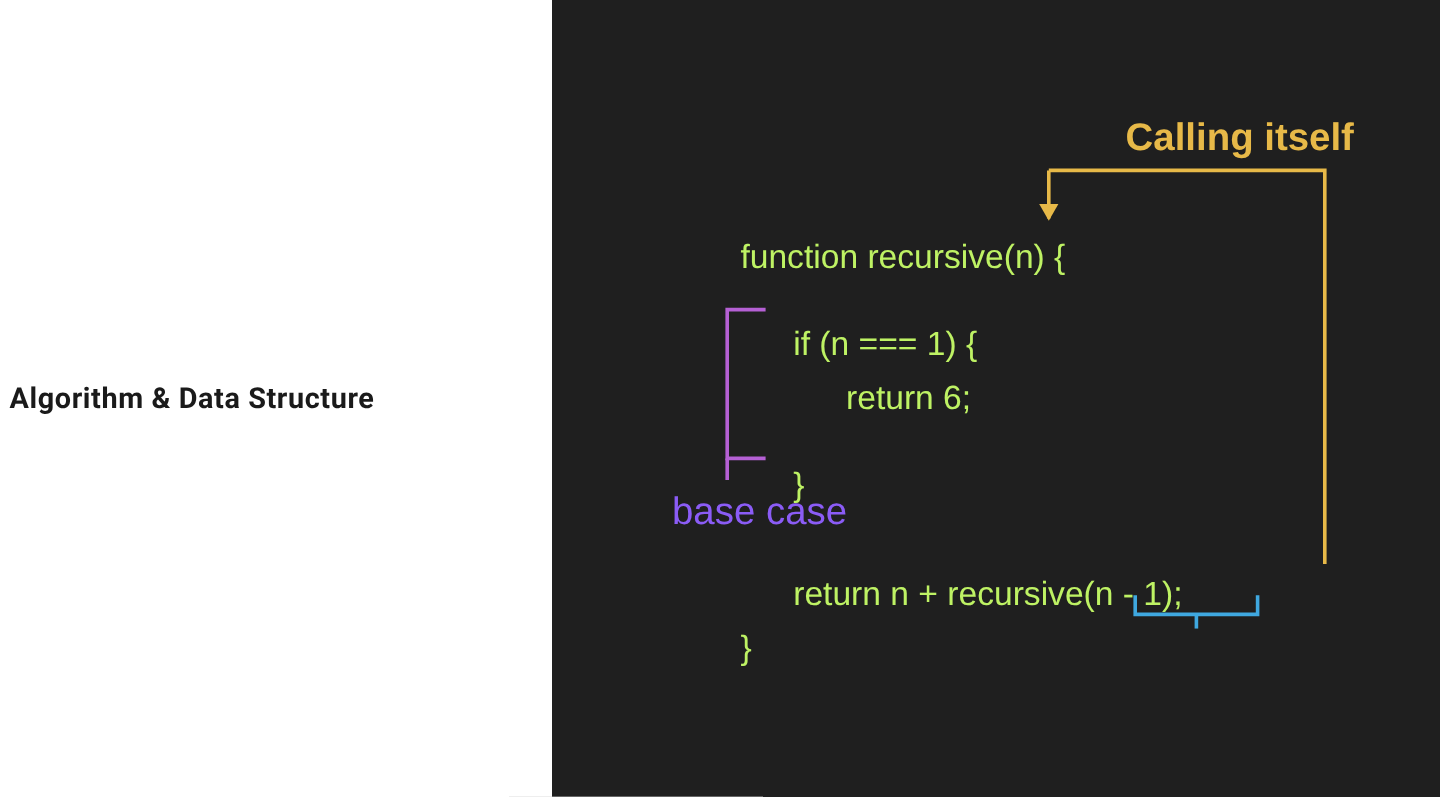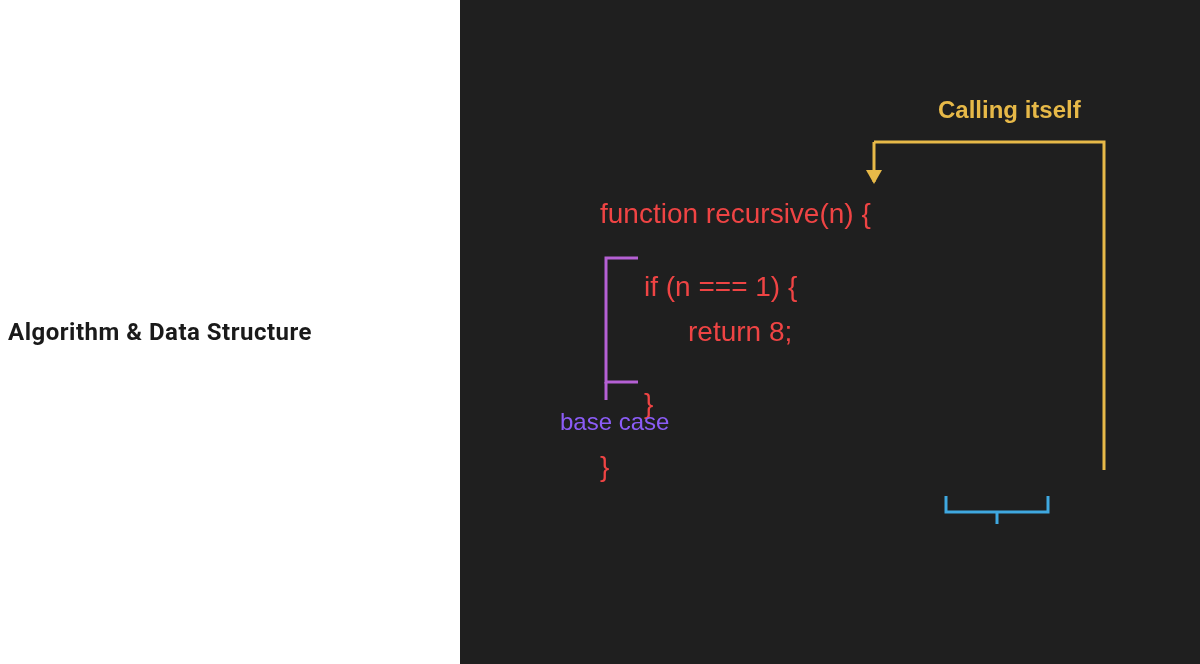--- a/index.html
+++ b/index.html
@@ -28,33 +28,33 @@
   }
   .right-pane {
     width: 740px;
     height: 100%;
     background: #1f1f1f;
     position: relative;
     font-family: "Helvetica Neue", Arial, sans-serif;
   }
   .code-box {
     position: absolute;
-    left: 140px;
+    left: 157px;
     top: 192px;
-    color: #ef4444;
+    color: #bef264;
     font-size: 28px;
     line-height: 1.6;
   }
   .code-line { white-space: pre; }
   .indent1 { padding-left: 44px; margin-top: 28px; }
   .indent2 { padding-left: 88px; }
   .gap { height: 18px; }
 
   
-  .annot { position: absolute; font-size: 24px; font-weight: 500; }
+  .annot { position: absolute; font-size: 32px; font-weight: 500; }
   .label-calling { color: #e7b948; left: 478px; top: 96px; font-weight: 600; }
   .label-base   { color: #8b5cf6; left: 100px; top: 408px; }
   .label-diff   { color: #3fa8e0; left: 460px; top: 518px; }
 
   
   .yellow-path {
     position: absolute;
     left: 394px;
     top: 134px;
     width: 280px;
@@ -85,23 +85,24 @@
 
 <div class="left-pane">
   <h1 class="heading">Algorithm &amp; Data Structure</h1>
 </div>
 
 <div class="right-pane">
 
   <div class="code-box">
     <div class="code-line">function recursive(n) {</div>
     <div class="code-line indent1">if (n === 1) {</div>
-    <div class="code-line indent2">return 8;</div>
+    <div class="code-line indent2">return 6;</div>
     <div class="code-line indent1">}</div>
     <div class="gap"></div>
+    <div class="code-line indent1">return n + recursive(n - 1);</div>
     <div class="code-line">}</div>
   </div>
 
   <div class="annot label-calling">Calling itself</div>
   <div class="annot label-base">base case</div>
 
   <svg class="yellow-path" viewBox="0 0 280 340">
     <path d="M 20 8 L 250 8 L 250 336" fill="none" stroke="#e7b948" stroke-width="3"></path>
     <path d="M 20 8 L 20 48" fill="none" stroke="#e7b948" stroke-width="3"></path>
     <path d="M 20 50 L 12 36 L 28 36 Z" fill="#e7b948"></path>

